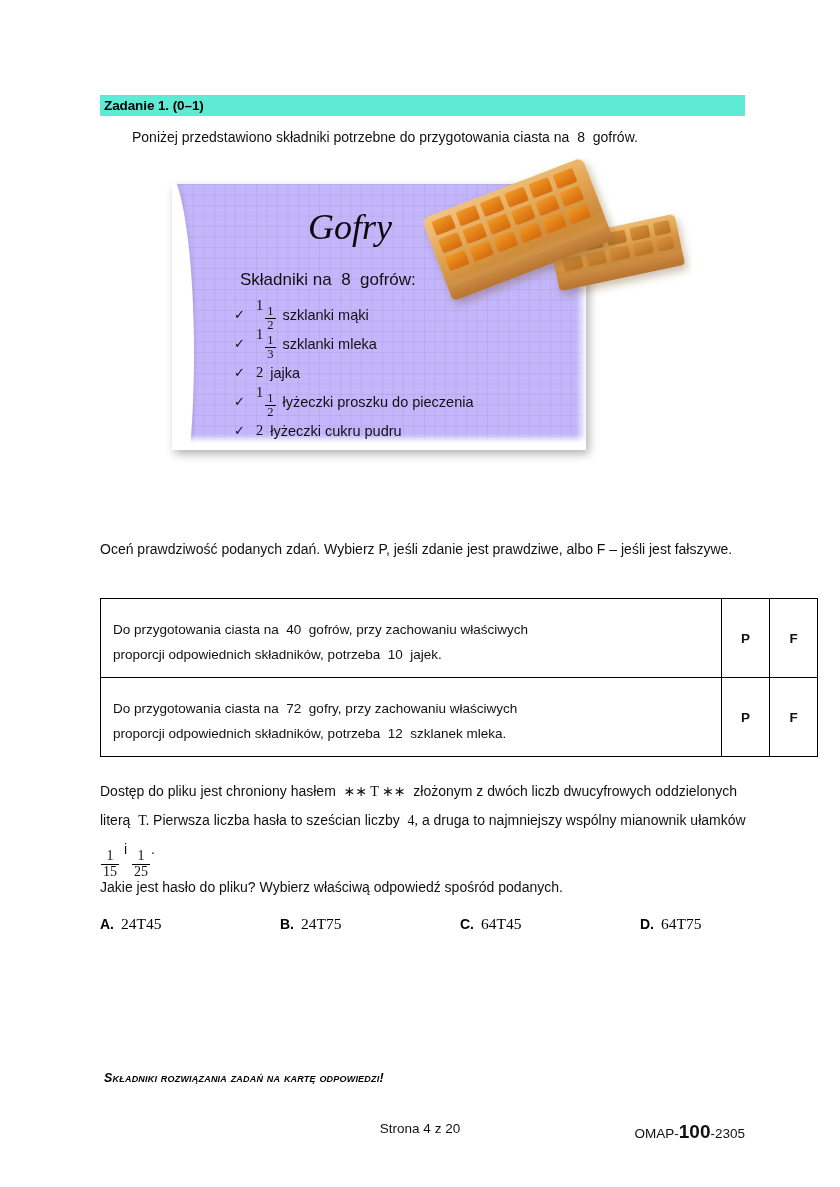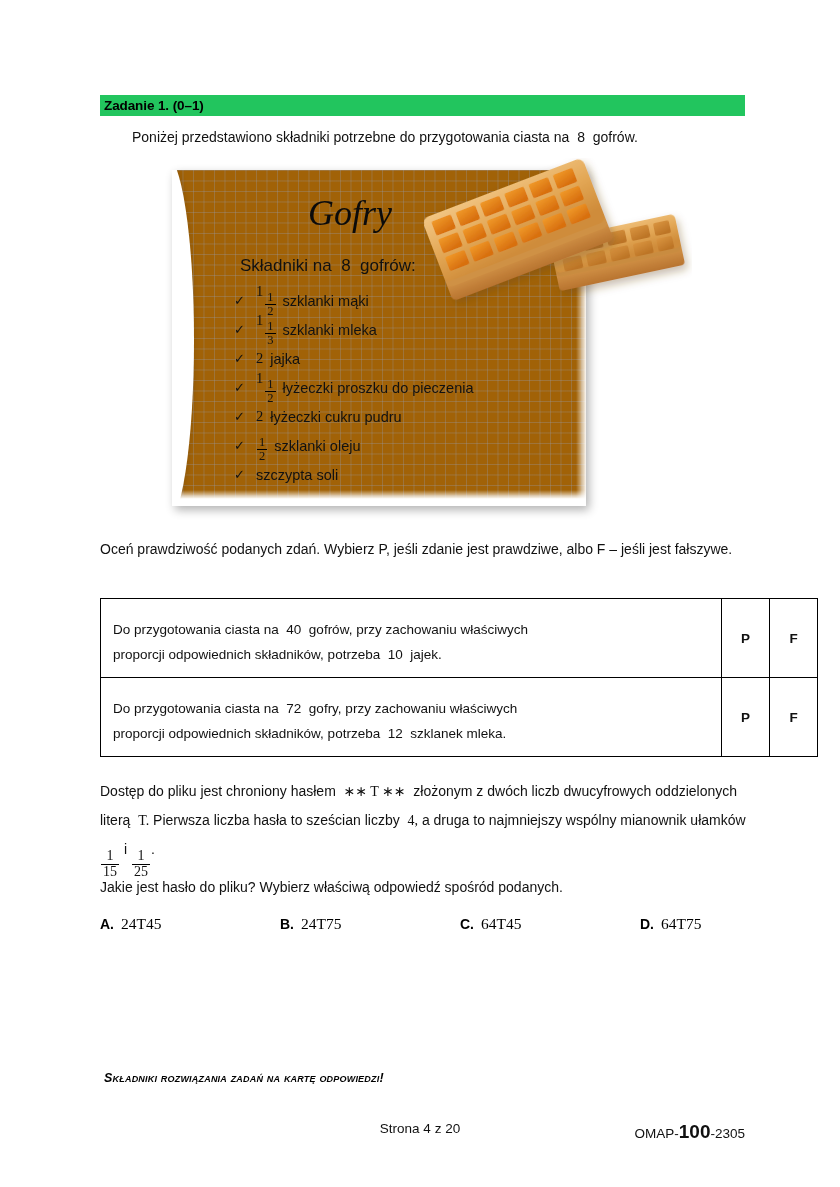--- a/index.html
+++ b/index.html
@@ -22,21 +22,21 @@
     width: 840px;
     height: 1187px;
   }
 
   
   .task-header {
     position: absolute;
     left: 100px;
     width: 645px;
     height: 21px;
-    background: #22c55e;
+    background: #5eead4;
     display: flex;
     align-items: center;
     box-sizing: border-box;
     padding-left: 4px;
   }
   .task-header span {
     font-size: 13.5px;
     font-weight: bold;
     letter-spacing: -0.1px;
   }
@@ -68,24 +68,24 @@
   }
   .frac .num { padding: 0 2px; }
   .frac .den { padding: 0 2px; border-top: 1px solid #000; }
 
   .frac.lg { font-size: 14px; vertical-align: -0.45em; }
 
   
   .card {
     position: absolute;
     left: 172px;
-    top: 170px;
+    top: 184px;
     width: 414px;
-    height: 336px;
-    background: #a16207;
+    height: 266px;
+    background: #c4b5fd;
     box-shadow: 3px 4px 9px rgba(0,0,0,0.30);
     overflow: hidden;
   }
   .card-grid {
     position: absolute;
     inset: 0;
     background-image:
       linear-gradient(to right, rgba(150,160,185,0.30) 1px, transparent 1px),
       linear-gradient(to bottom, rgba(150,160,185,0.30) 1px, transparent 1px);
     background-size: 10.5px 10.5px;

